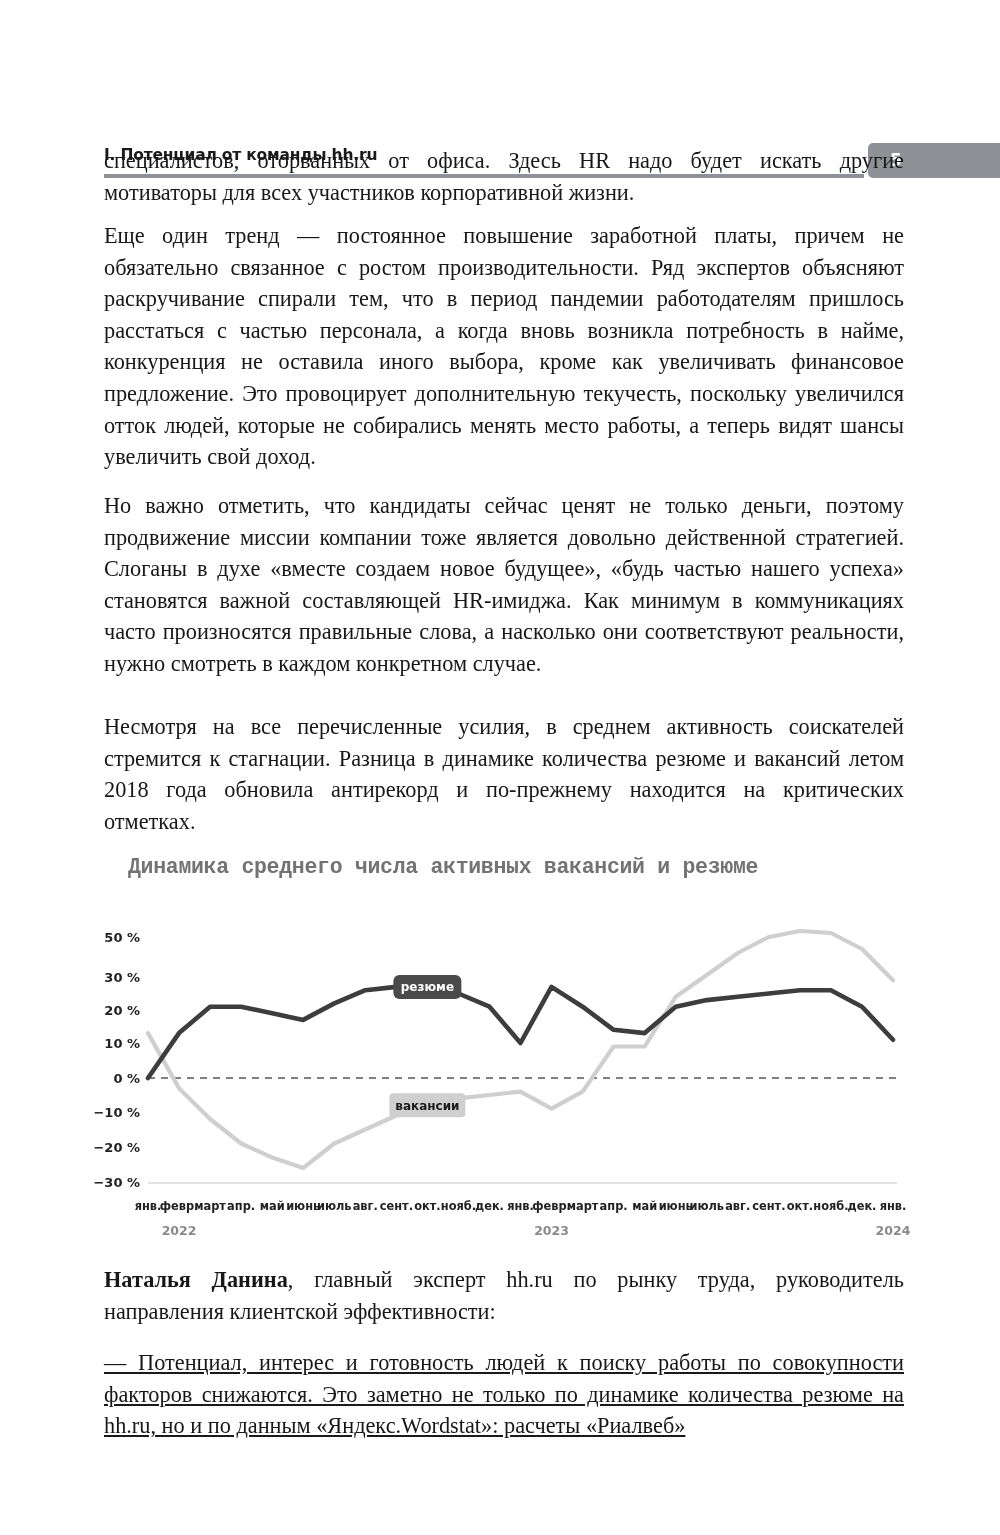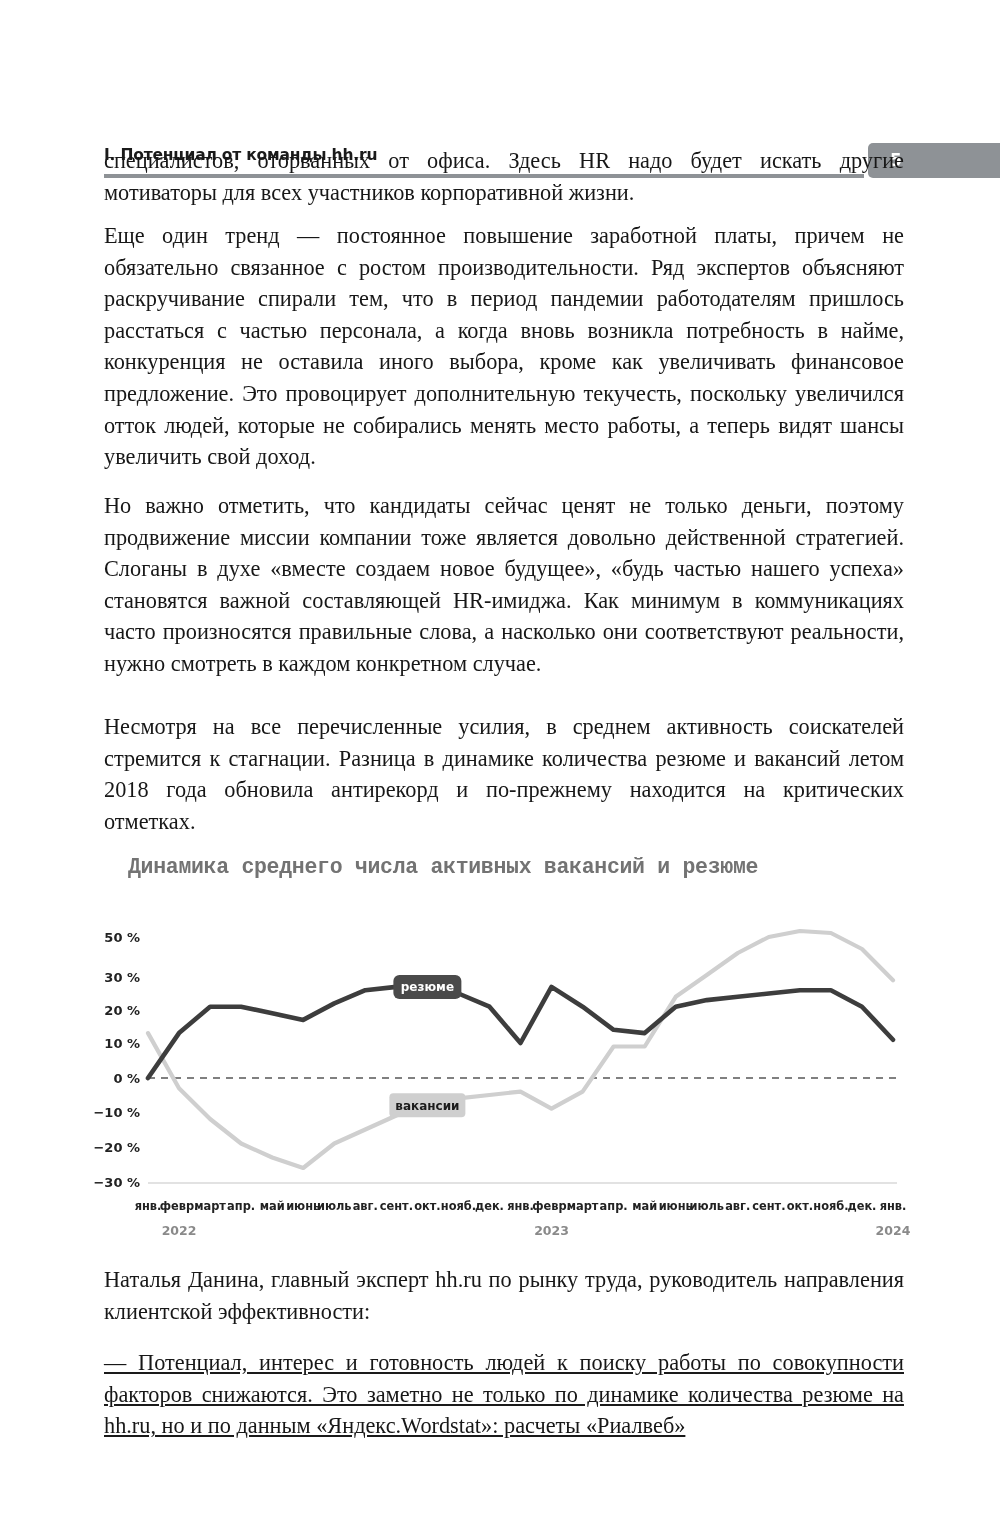--- a/index.html
+++ b/index.html
@@ -76,21 +76,21 @@
     left: 104px; top: 855px;
     width: 820px;
     font-family: Liberation Mono, monospace;
     font-size: 21.5px;
     font-weight: 700;
     letter-spacing: -0.3px;
     color: #737373;
     margin-left: 24px;
   }
 
-  b.name { font-weight: 400; }
+  b.name { font-weight: 700; }
 
   
   .chart-area {
     position: absolute;
     left: 0; top: 900px;
     width: 1000px; height: 360px;
   }
   .chart-svg { display: block; }
 
   .ytick {

